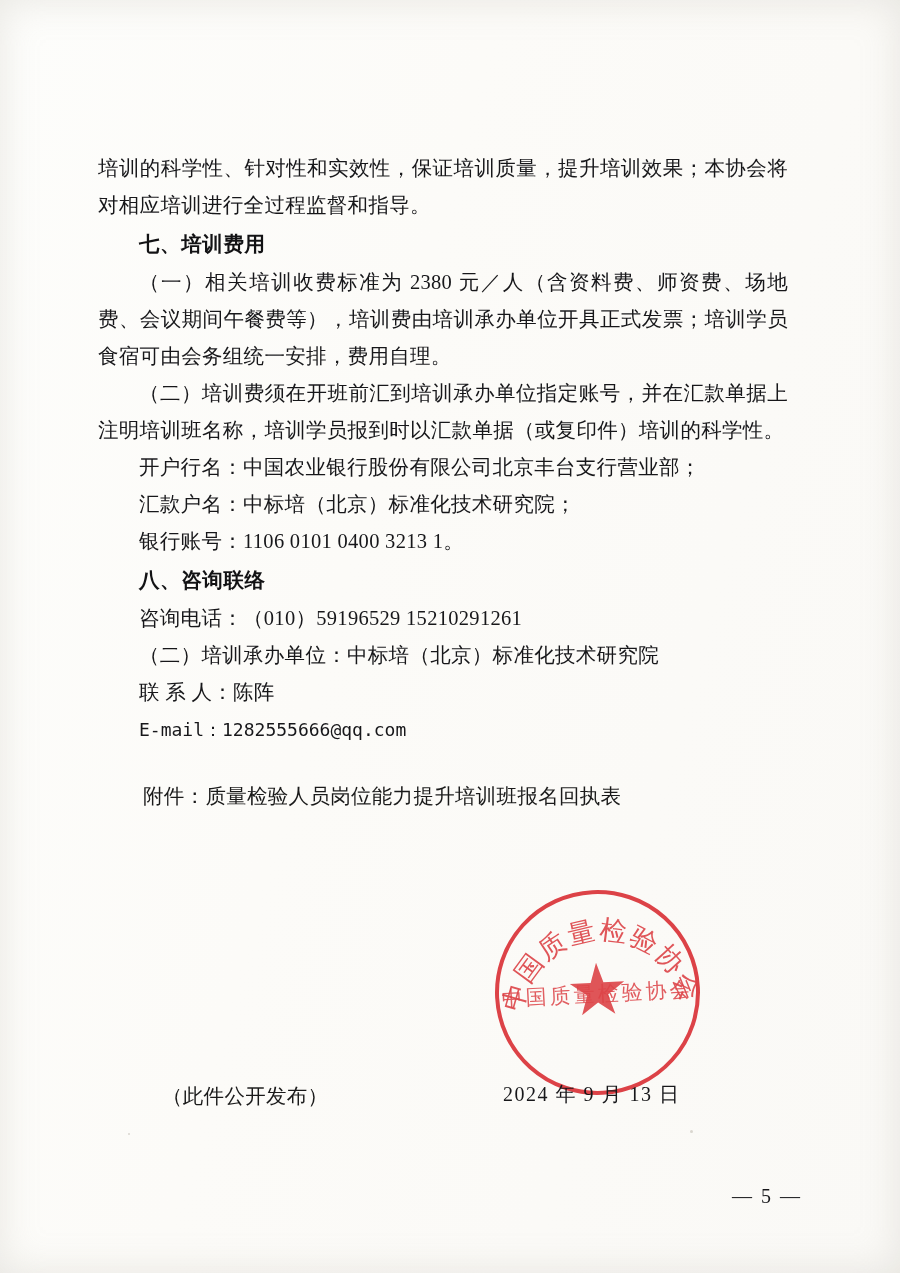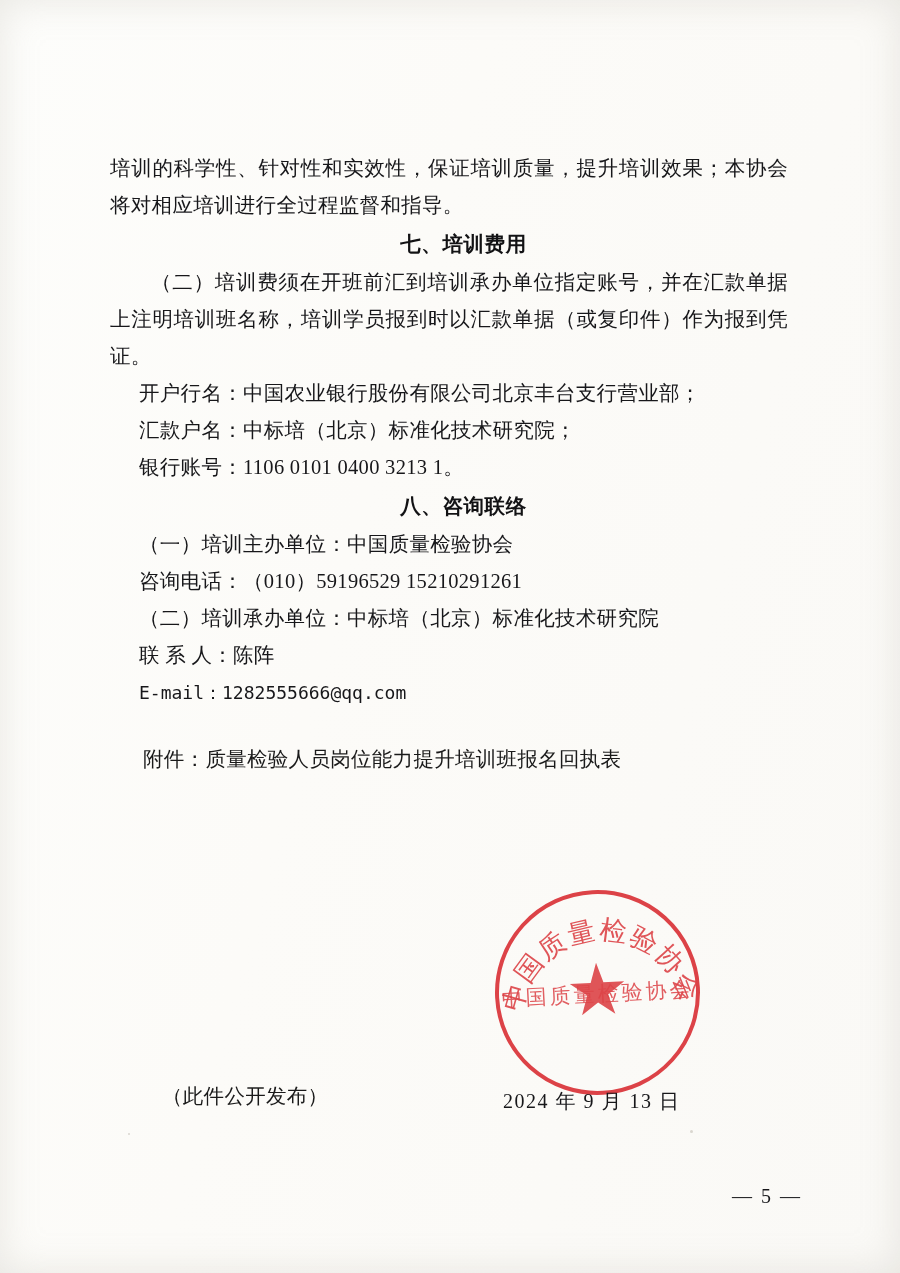--- a/index.html
+++ b/index.html
@@ -33,37 +33,36 @@
   .content {
     position: absolute;
     left: 98px;
     top: 150px;
     width: 690px;
   }
   .para {
     font-size: 20.5px;
     line-height: 37px;
     letter-spacing: 0.3px;
-    margin: 0 0 0 12px;
+    margin: 0 0 0 0;
     text-align: justify;
     color: #17171a;
   }
   .indent {
     text-indent: 41px;
   }
   .heading {
     font-family: "Liberation Sans", sans-serif;
     font-weight: bold;
     font-size: 20.5px;
     line-height: 40px;
     text-indent: 41px;
     letter-spacing: 0.6px;
     color: #121214;
     margin: 0;
-    text-align: center;
   }
   .subline {
     font-size: 20.5px;
     line-height: 37px;
     text-indent: 41px;
     letter-spacing: 0.3px;
     margin: 0;
     color: #17171a;
   }
   .email {
@@ -131,21 +130,21 @@
     top: 50%;
     transform: translate(-50%, -56%);
     color: #d8252b;
     font-size: 62px;
     line-height: 1;
     opacity: 0.9;
   }
   .seal-date {
     position: absolute;
     left: 33px;
-    top: 198px;
+    top: 191px;
     font-size: 20px;
     letter-spacing: 1.5px;
     color: #17171a;
     white-space: nowrap;
   }
   .public-note {
     position: absolute;
     left: 162px;
     top: 1082px;
     font-size: 20.5px;
@@ -172,30 +171,30 @@
 <body>
 
 <div class="page">
 
   <div class="content">
 
     <p class="para">培训的科学性、针对性和实效性，保证培训质量，提升培训效果；本协会将对相应培训进行全过程监督和指导。</p>
 
     <h2 class="heading">七、培训费用</h2>
 
-
-    <p class="para indent">（二）培训费须在开班前汇到培训承办单位指定账号，并在汇款单据上注明培训班名称，培训学员报到时以汇款单据（或复印件）作为报到凭证。</p>
+    <p class="para indent">（一）相关培训收费标准为 2380 元／人（含资料费、师资费、场地费、会议期间午餐费等），培训费由培训承办单位开具正式发票；培训学员食宿可由会务组统一安排，费用自理。</p>
+
+    <p class="para indent">（二）培训费须在开班前汇到培训承办单位指定账号，并在汇款单据上注明培训班名称，培训学员报到时以汇款单据（或复印件）培训的科学性。</p>
 
     <p class="subline">开户行名：中国农业银行股份有限公司北京丰台支行营业部；</p>
     <p class="subline">汇款户名：中标培（北京）标准化技术研究院；</p>
     <p class="subline">银行账号：1106 0101 0400 3213 1。</p>
 
     <h2 class="heading">八、咨询联络</h2>
 
-    <p class="subline">（一）培训主办单位：中国质量检验协会</p>
     <p class="subline">咨询电话：（010）59196529  15210291261</p>
     <p class="subline">（二）培训承办单位：中标培（北京）标准化技术研究院</p>
     <p class="subline">联 系 人：陈阵</p>
     <p class="subline email"><span>E-mail：</span><span>1282555666@qq.com</span></p>
 
     <div class="gap-md"></div>
 
     <p class="attachment">附件：质量检验人员岗位能力提升培训班报名回执表</p>
 
   </div>

